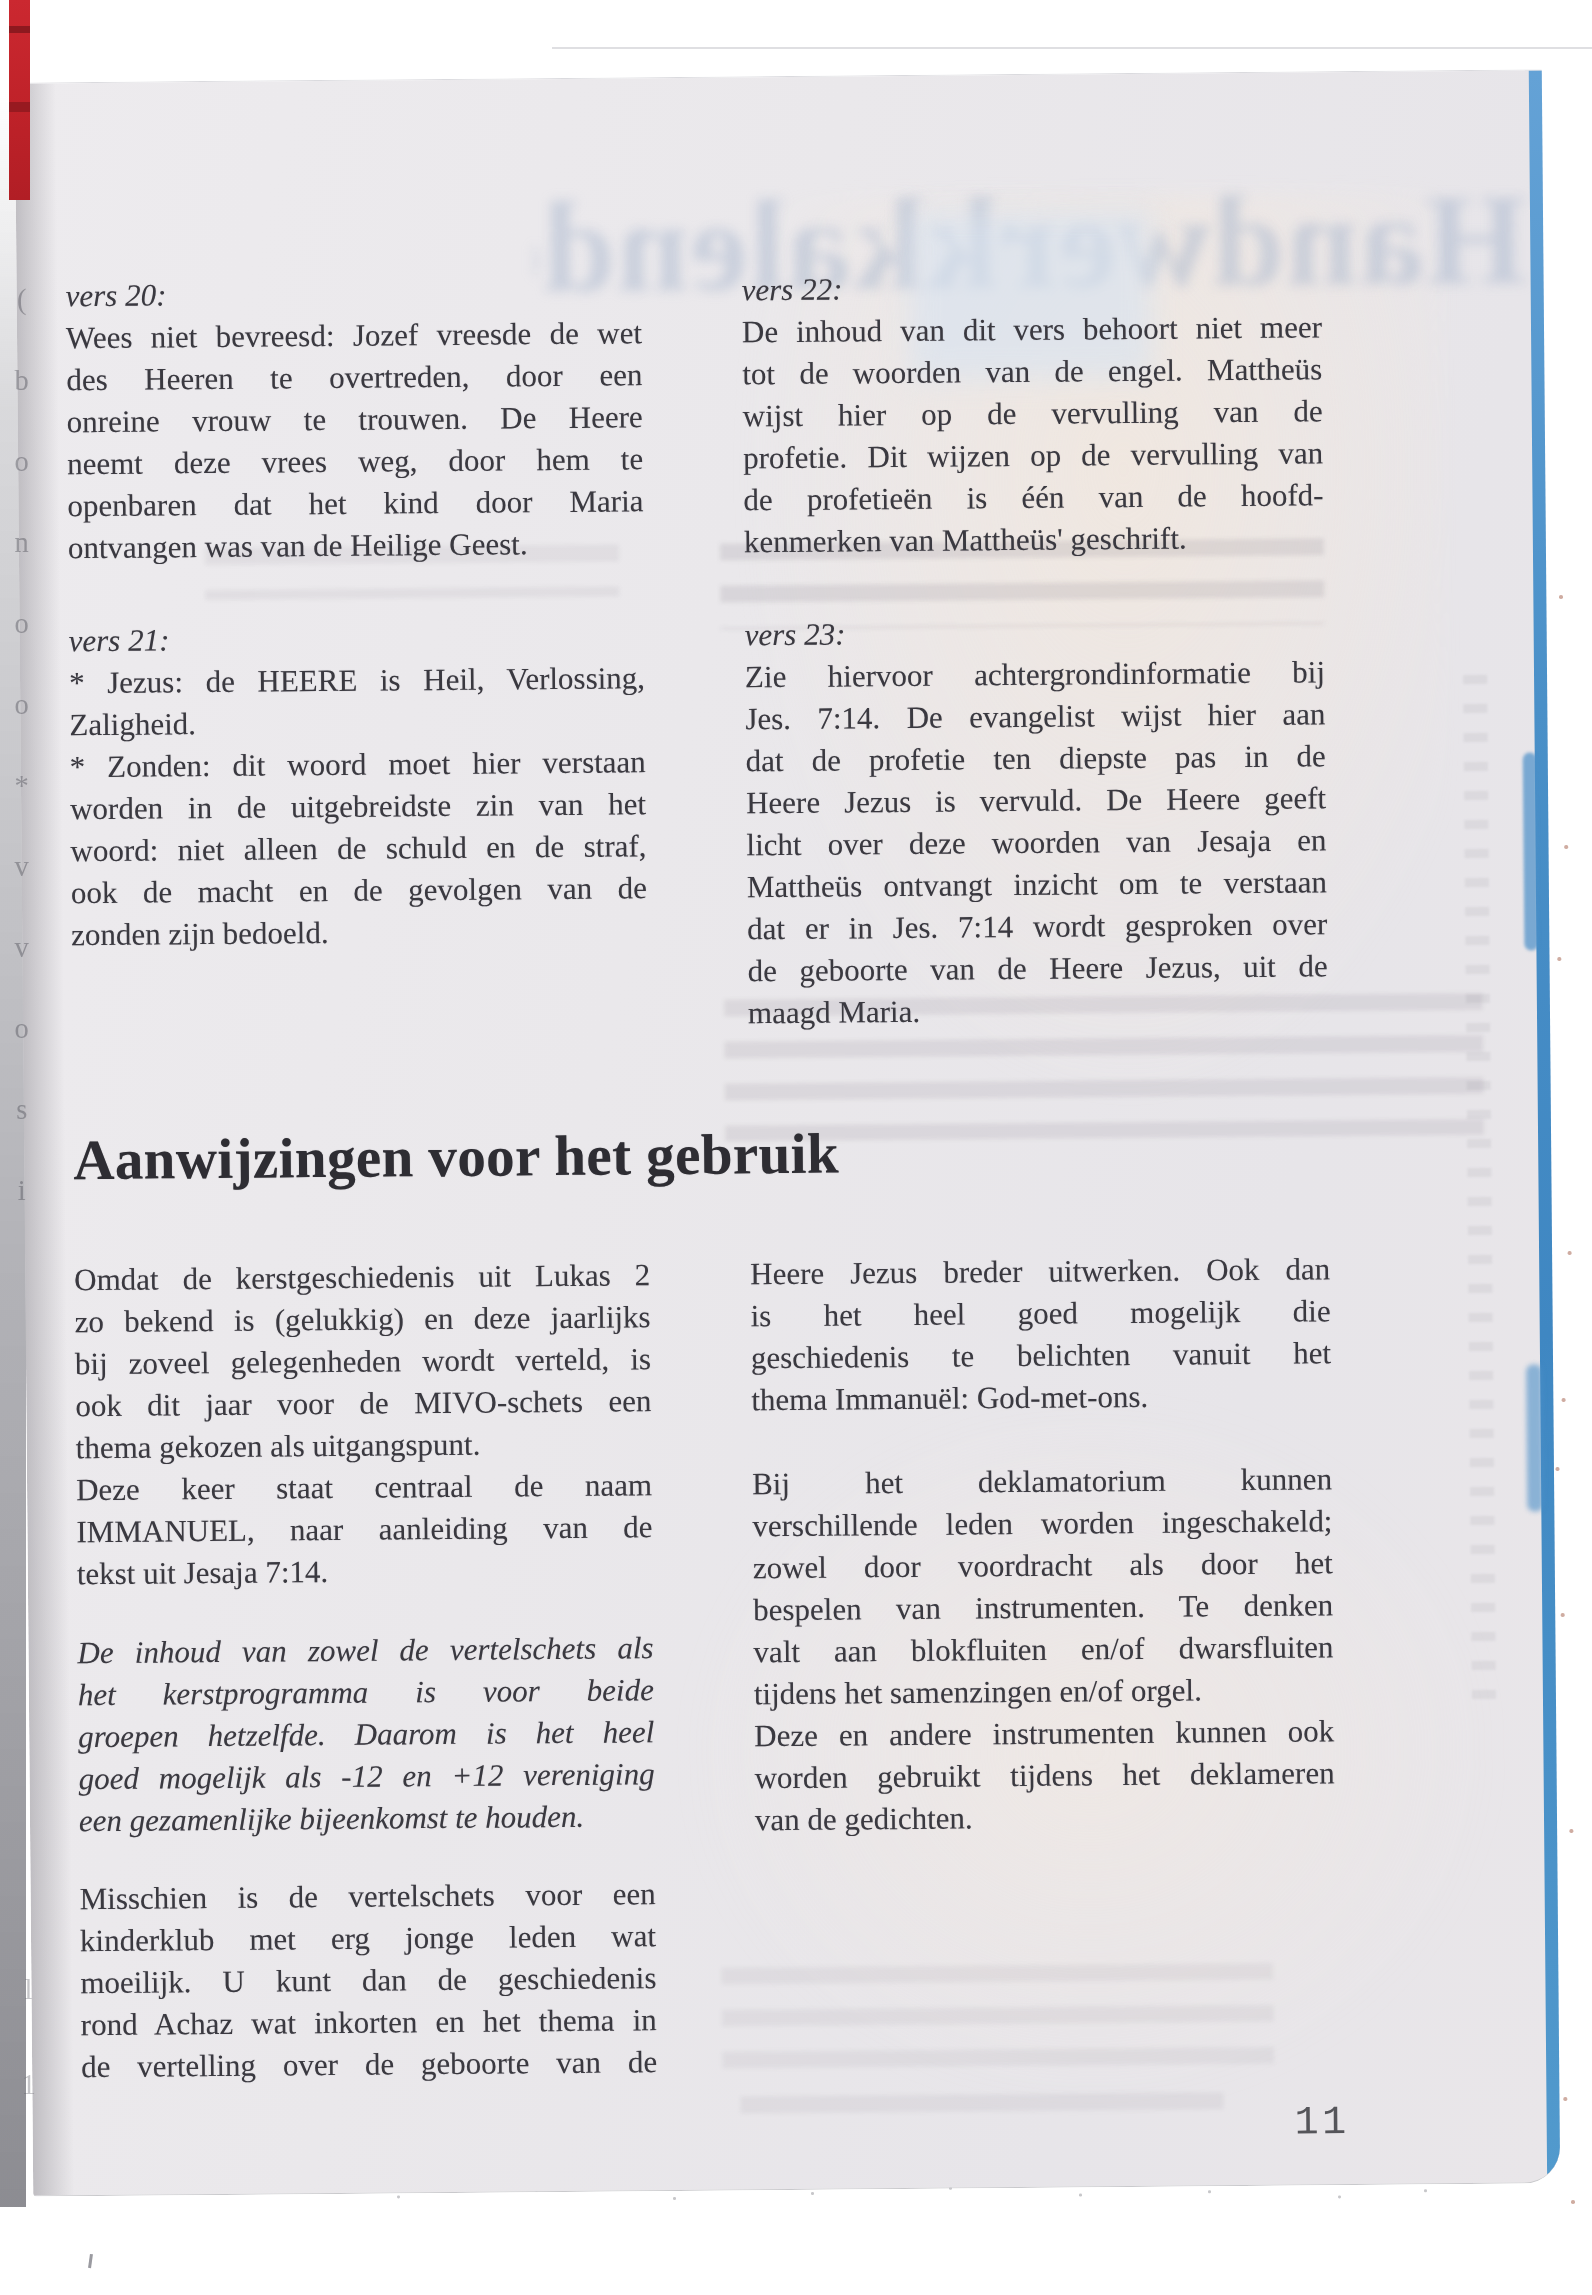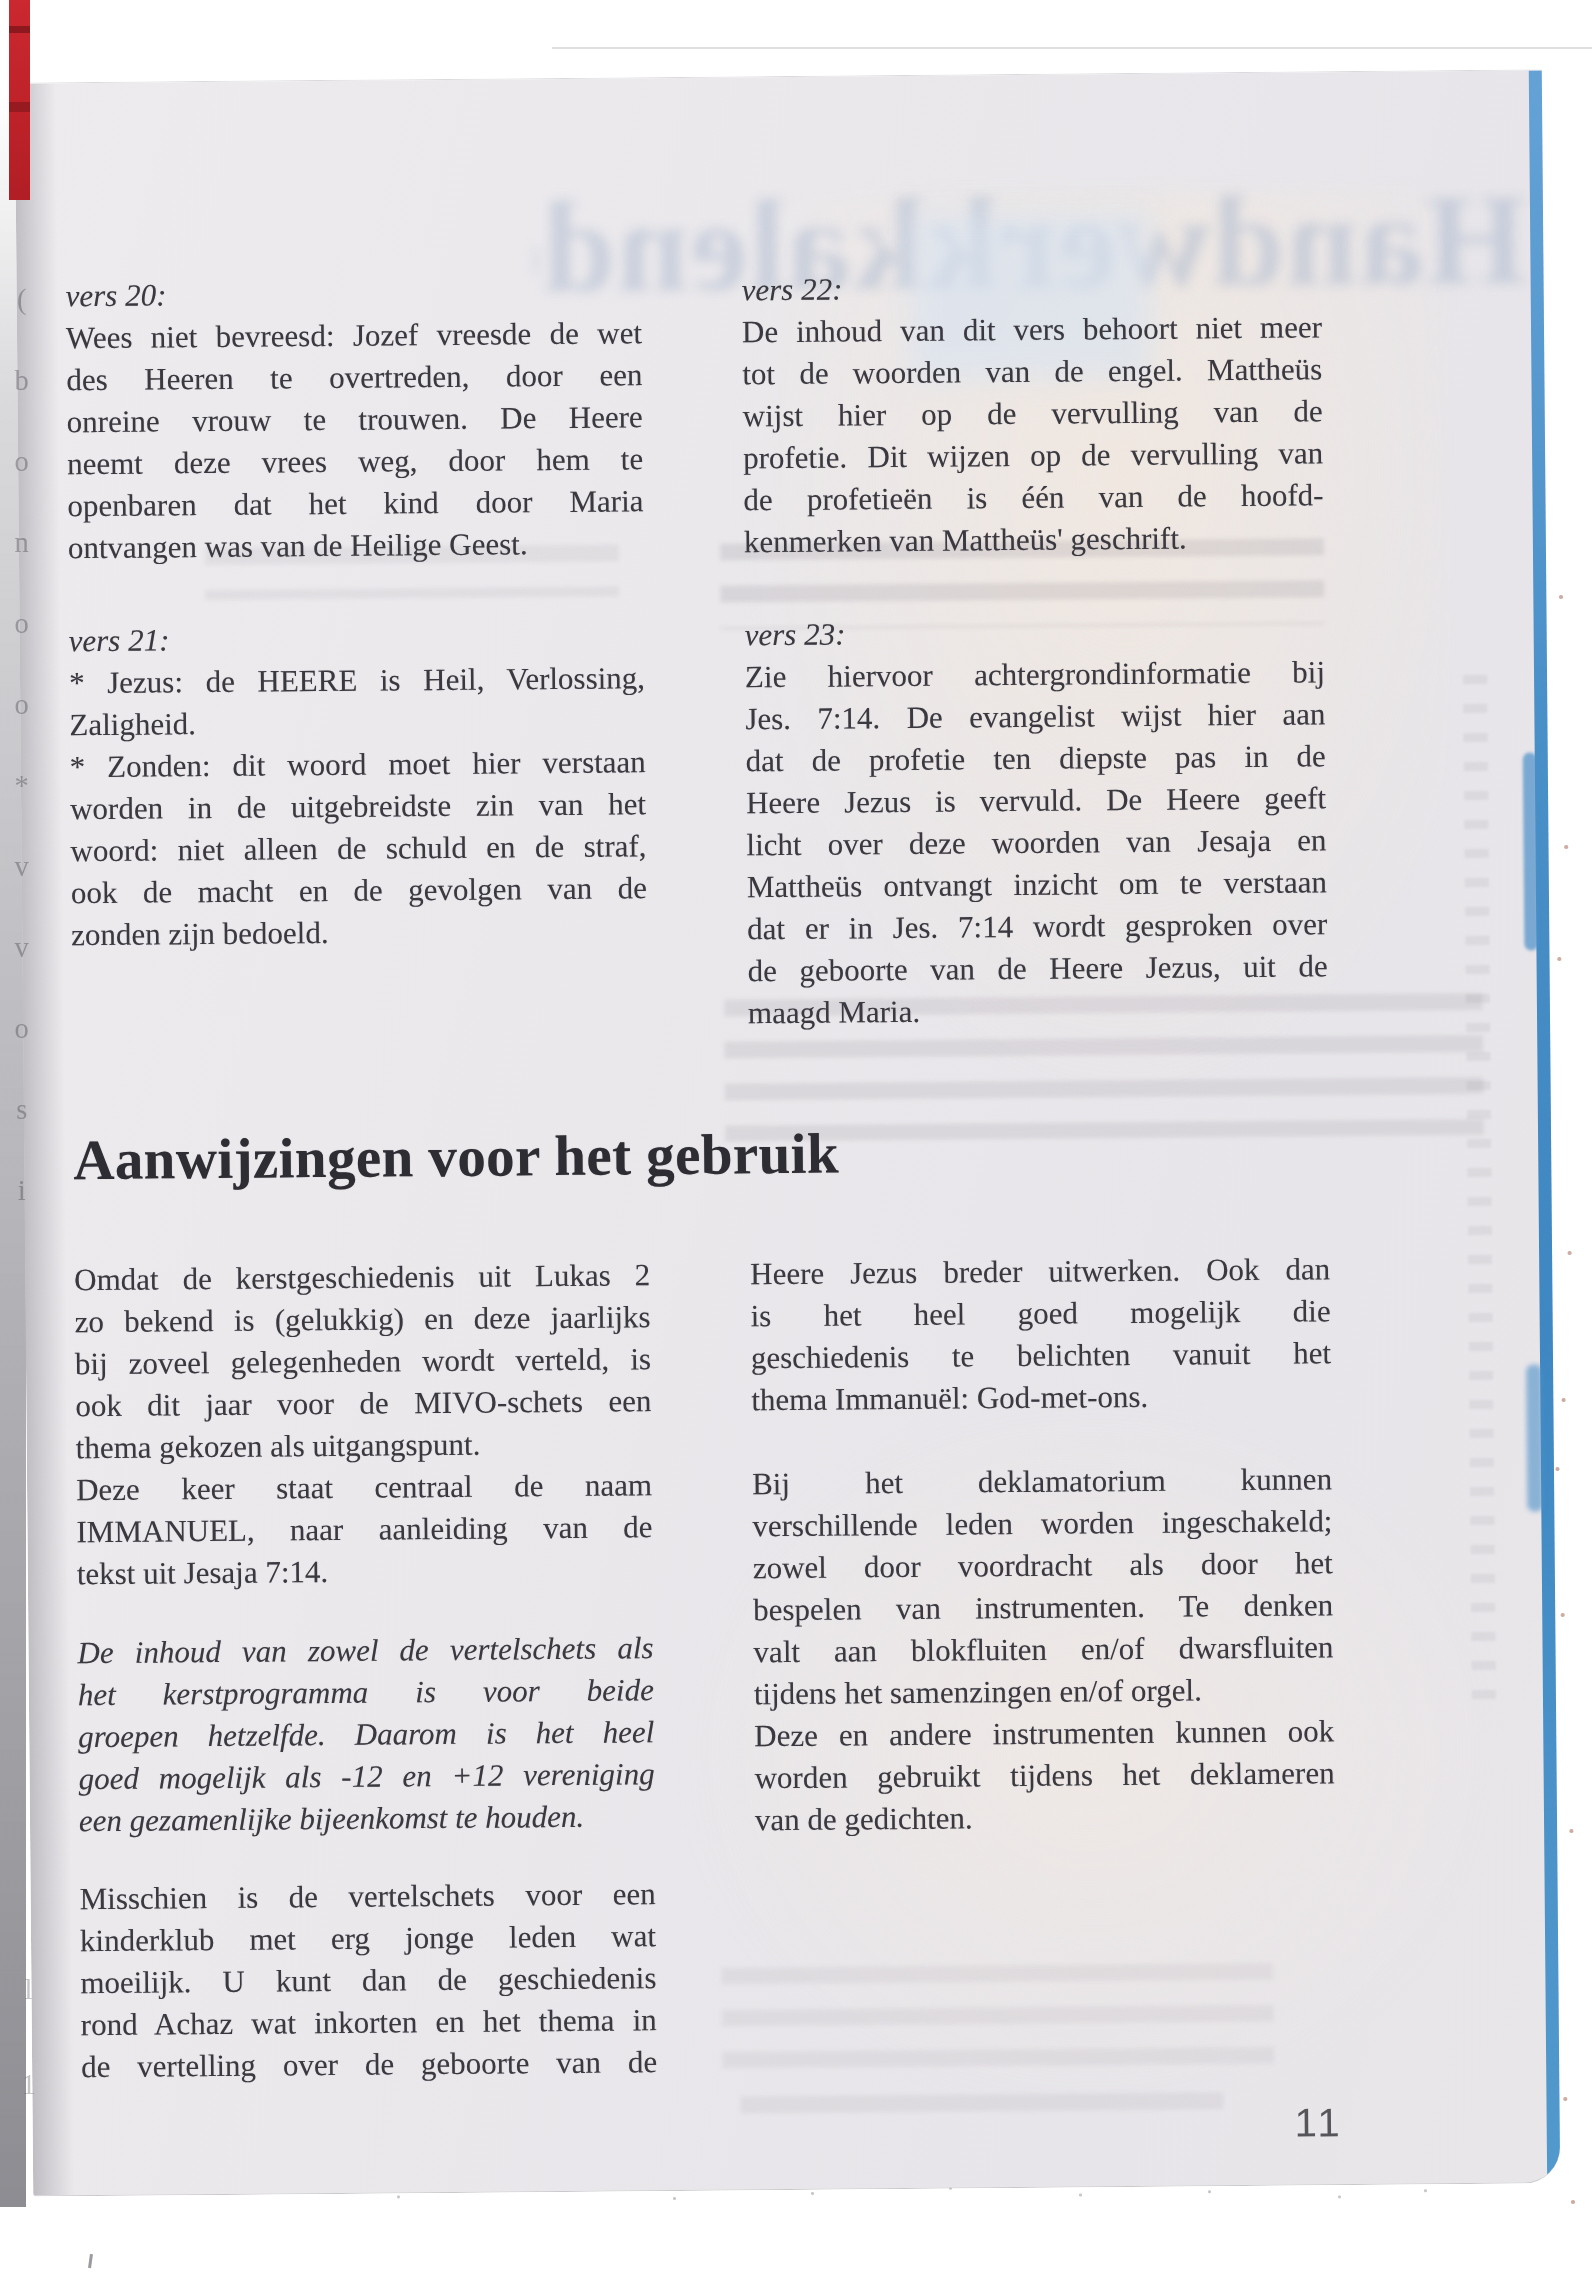--- a/index.html
+++ b/index.html
@@ -69,21 +69,21 @@
      text-shadow:0 0 0.9px rgba(62,61,68,.35);}
   .vers-label{font-style:italic;}
   .jline{white-space:nowrap;text-align:justify;text-align-last:justify;}
   .lines:not(.justify-all) .jline:last-child{text-align-last:left;}
   .italic .jline{font-style:italic;}
   .heading{left:49px;top:1046px;font-size:57px;font-weight:bold;color:#2e2d33;
      line-height:1.1;letter-spacing:0.4px;text-shadow:0 0 0.9px rgba(46,45,51,.4);
      white-space:nowrap;}
   .col-left{left:49px;width:576px;}
   .col-right{left:725px;width:580px;}
-  .page-number{left:1262px;top:2028px;font-family:Liberation Sans, sans-serif;
+  .page-number{left:1262px;top:2028px;font-family:Liberation Mono, monospace;
      font-size:40px;color:#55555a;letter-spacing:3.5px;}
 </style>
 </head>
 <body>
 
 <div class="abs top-margin-line"></div>
 <div class="abs book-edge-left"></div>
 <div class="abs red-strip">
   <div class="abs mark1"></div>
   <div class="abs mark2"></div>

